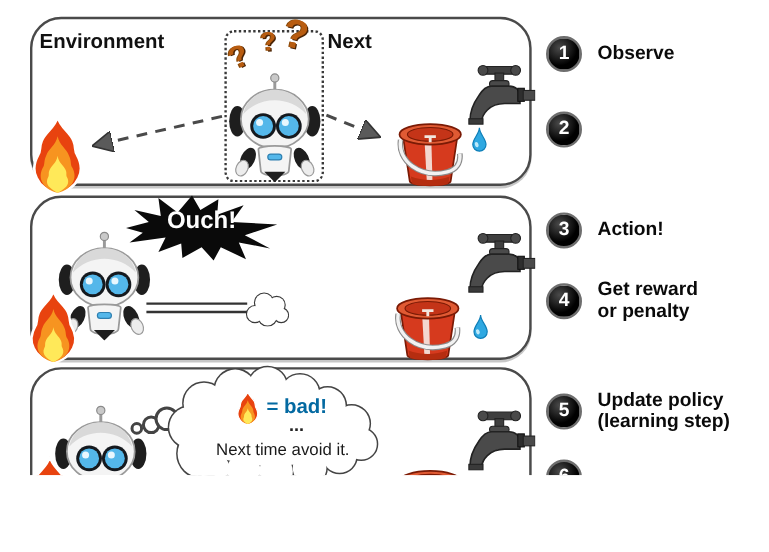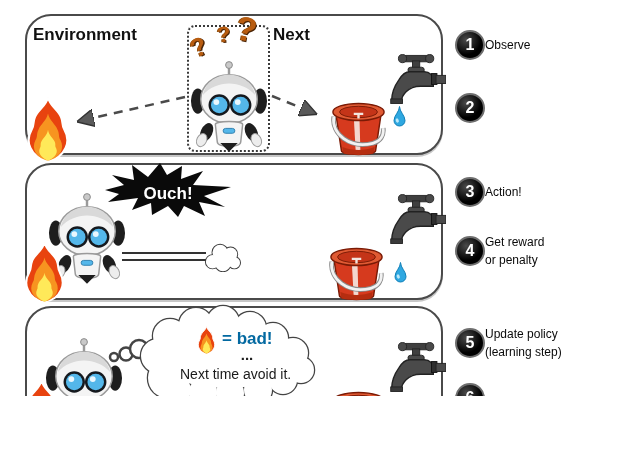--- a/index.html
+++ b/index.html
@@ -9,33 +9,33 @@
          background:#fff;box-shadow:0 2px 0 rgba(130,130,130,.45);box-sizing:border-box;z-index:0;}
   .icon-svg{position:absolute;overflow:visible;z-index:2;}
   .label-bold{position:absolute;font-weight:bold;font-size:17px;color:#111;z-index:3;}
   .dotted-box{position:absolute;left:187px;top:25px;width:83px;height:127px;
               border:2px dotted #3a3a3a;border-radius:8px;z-index:1;box-sizing:border-box;}
   .qmark{position:absolute;font-weight:bold;color:#b85c10;z-index:3;
          text-shadow:1px 1px 0 #4a2405, -1px 0 0 #8a4a0a;}
   #overlay{position:absolute;left:0;top:0;width:641px;height:460px;z-index:1;pointer-events:none;}
   .burst-wrap{position:absolute;left:103px;top:163px;width:130px;height:55px;z-index:3;}
   .burst-text{position:absolute;left:0;top:10px;width:100%;text-align:center;color:#fff;
-              font-weight:bold;font-size:17px;z-index:4;margin-top:11px;}
+              font-weight:bold;font-size:20px;z-index:4;}
   .penalty{position:absolute;left:128px;top:213px;font-weight:bold;font-size:17px;color:#d81e1e;z-index:3;}
   .cloud-wrap{position:absolute;left:108px;top:308px;width:215px;height:100px;z-index:2;}
   .thought-bad{position:absolute;left:222px;top:329px;font-weight:bold;font-size:17px;color:#0369a1;z-index:3;}
   .thought-dots{position:absolute;left:232px;top:346px;width:30px;text-align:center;
                 font-weight:bold;font-size:15px;color:#222;z-index:3;}
   .thought-next{position:absolute;left:180px;top:366px;font-size:14px;color:#1a1a1a;z-index:3;}
   .step{position:absolute;left:455px;display:flex;align-items:center;transform:translateY(-50%);z-index:3;}
   .step-circle{width:30px;height:30px;border-radius:50%;flex:0 0 30px;
                background:radial-gradient(circle at 35% 30%, #4a4a4a 0%, #000 60%);
                border:2px solid #6e6e6e;display:flex;align-items:center;justify-content:center;
                color:#fff;font-weight:bold;font-size:16px;box-sizing:border-box;}
-  .step-label{font-weight:normal;font-size:12px;line-height:18px;color:#0a0a0a;
+  .step-label{margin-left:13px;font-weight:bold;font-size:16px;line-height:18px;color:#0a0a0a;
               white-space:pre-line;}
 </style>
 </head>
 <body>
 
 <div id="page">
 
   <svg width="0" height="0" style="position:absolute">
     <defs>
       <symbol id="sym-fire" viewBox="0 0 60 90">

